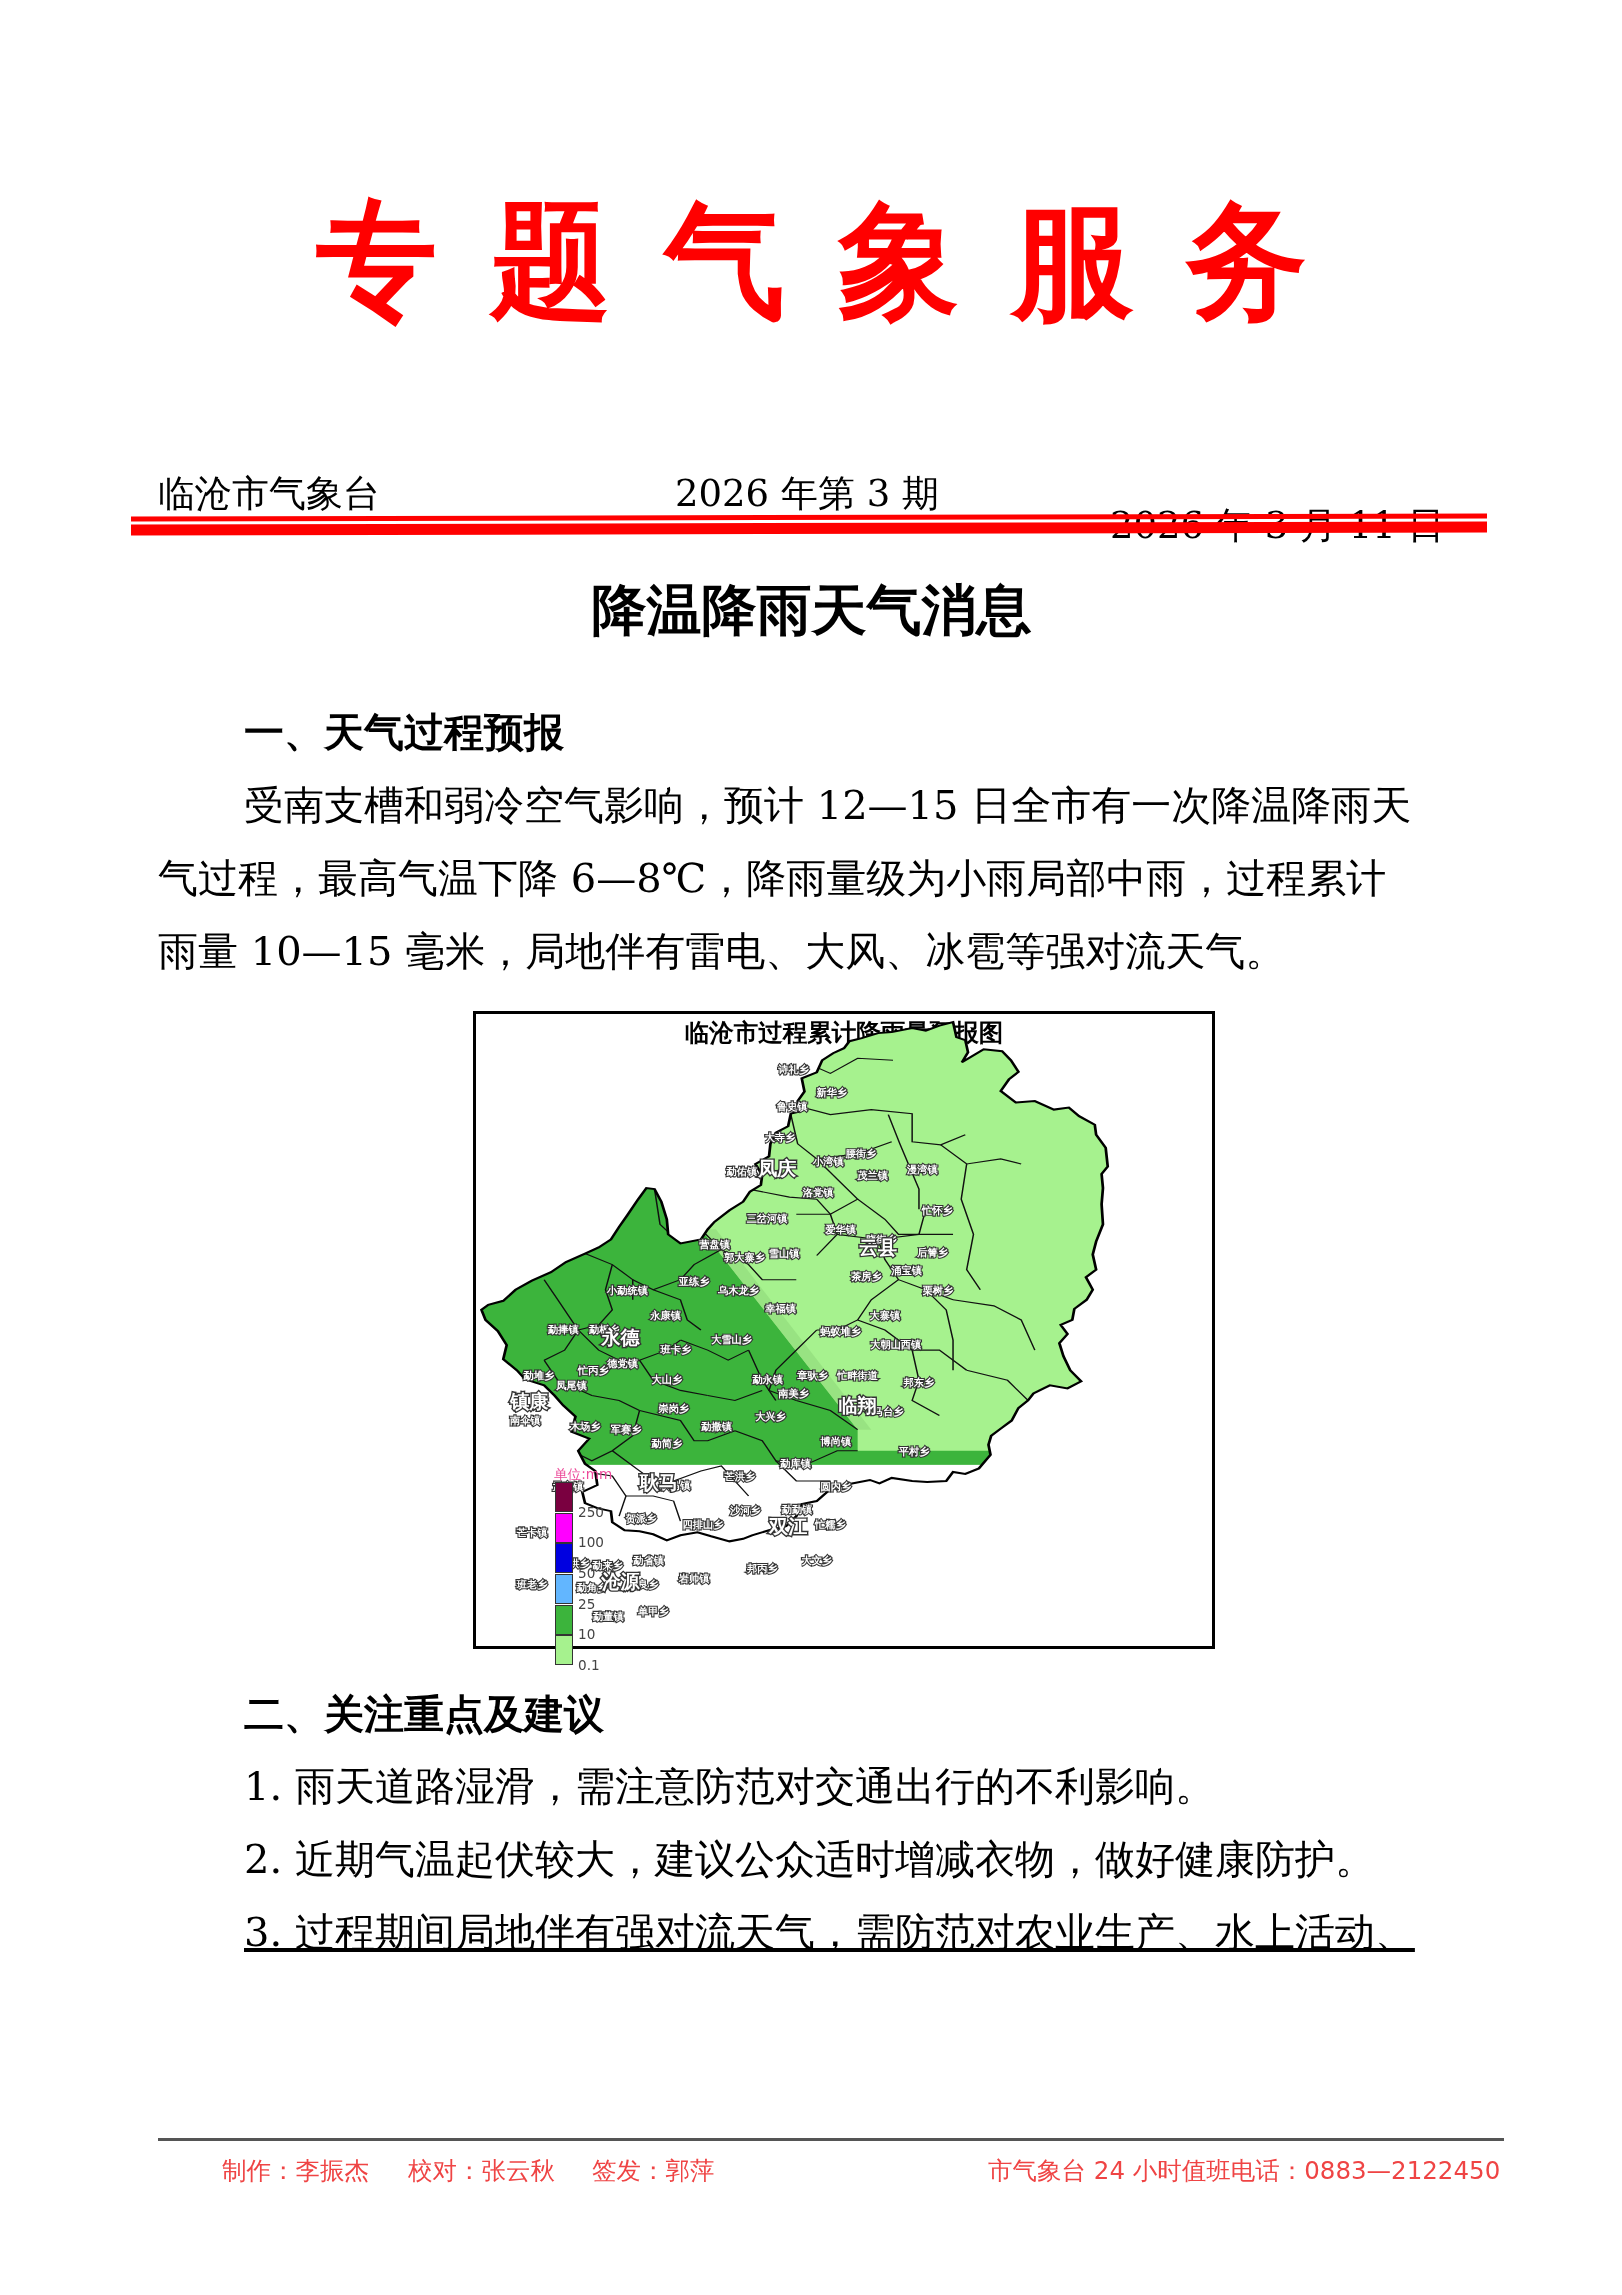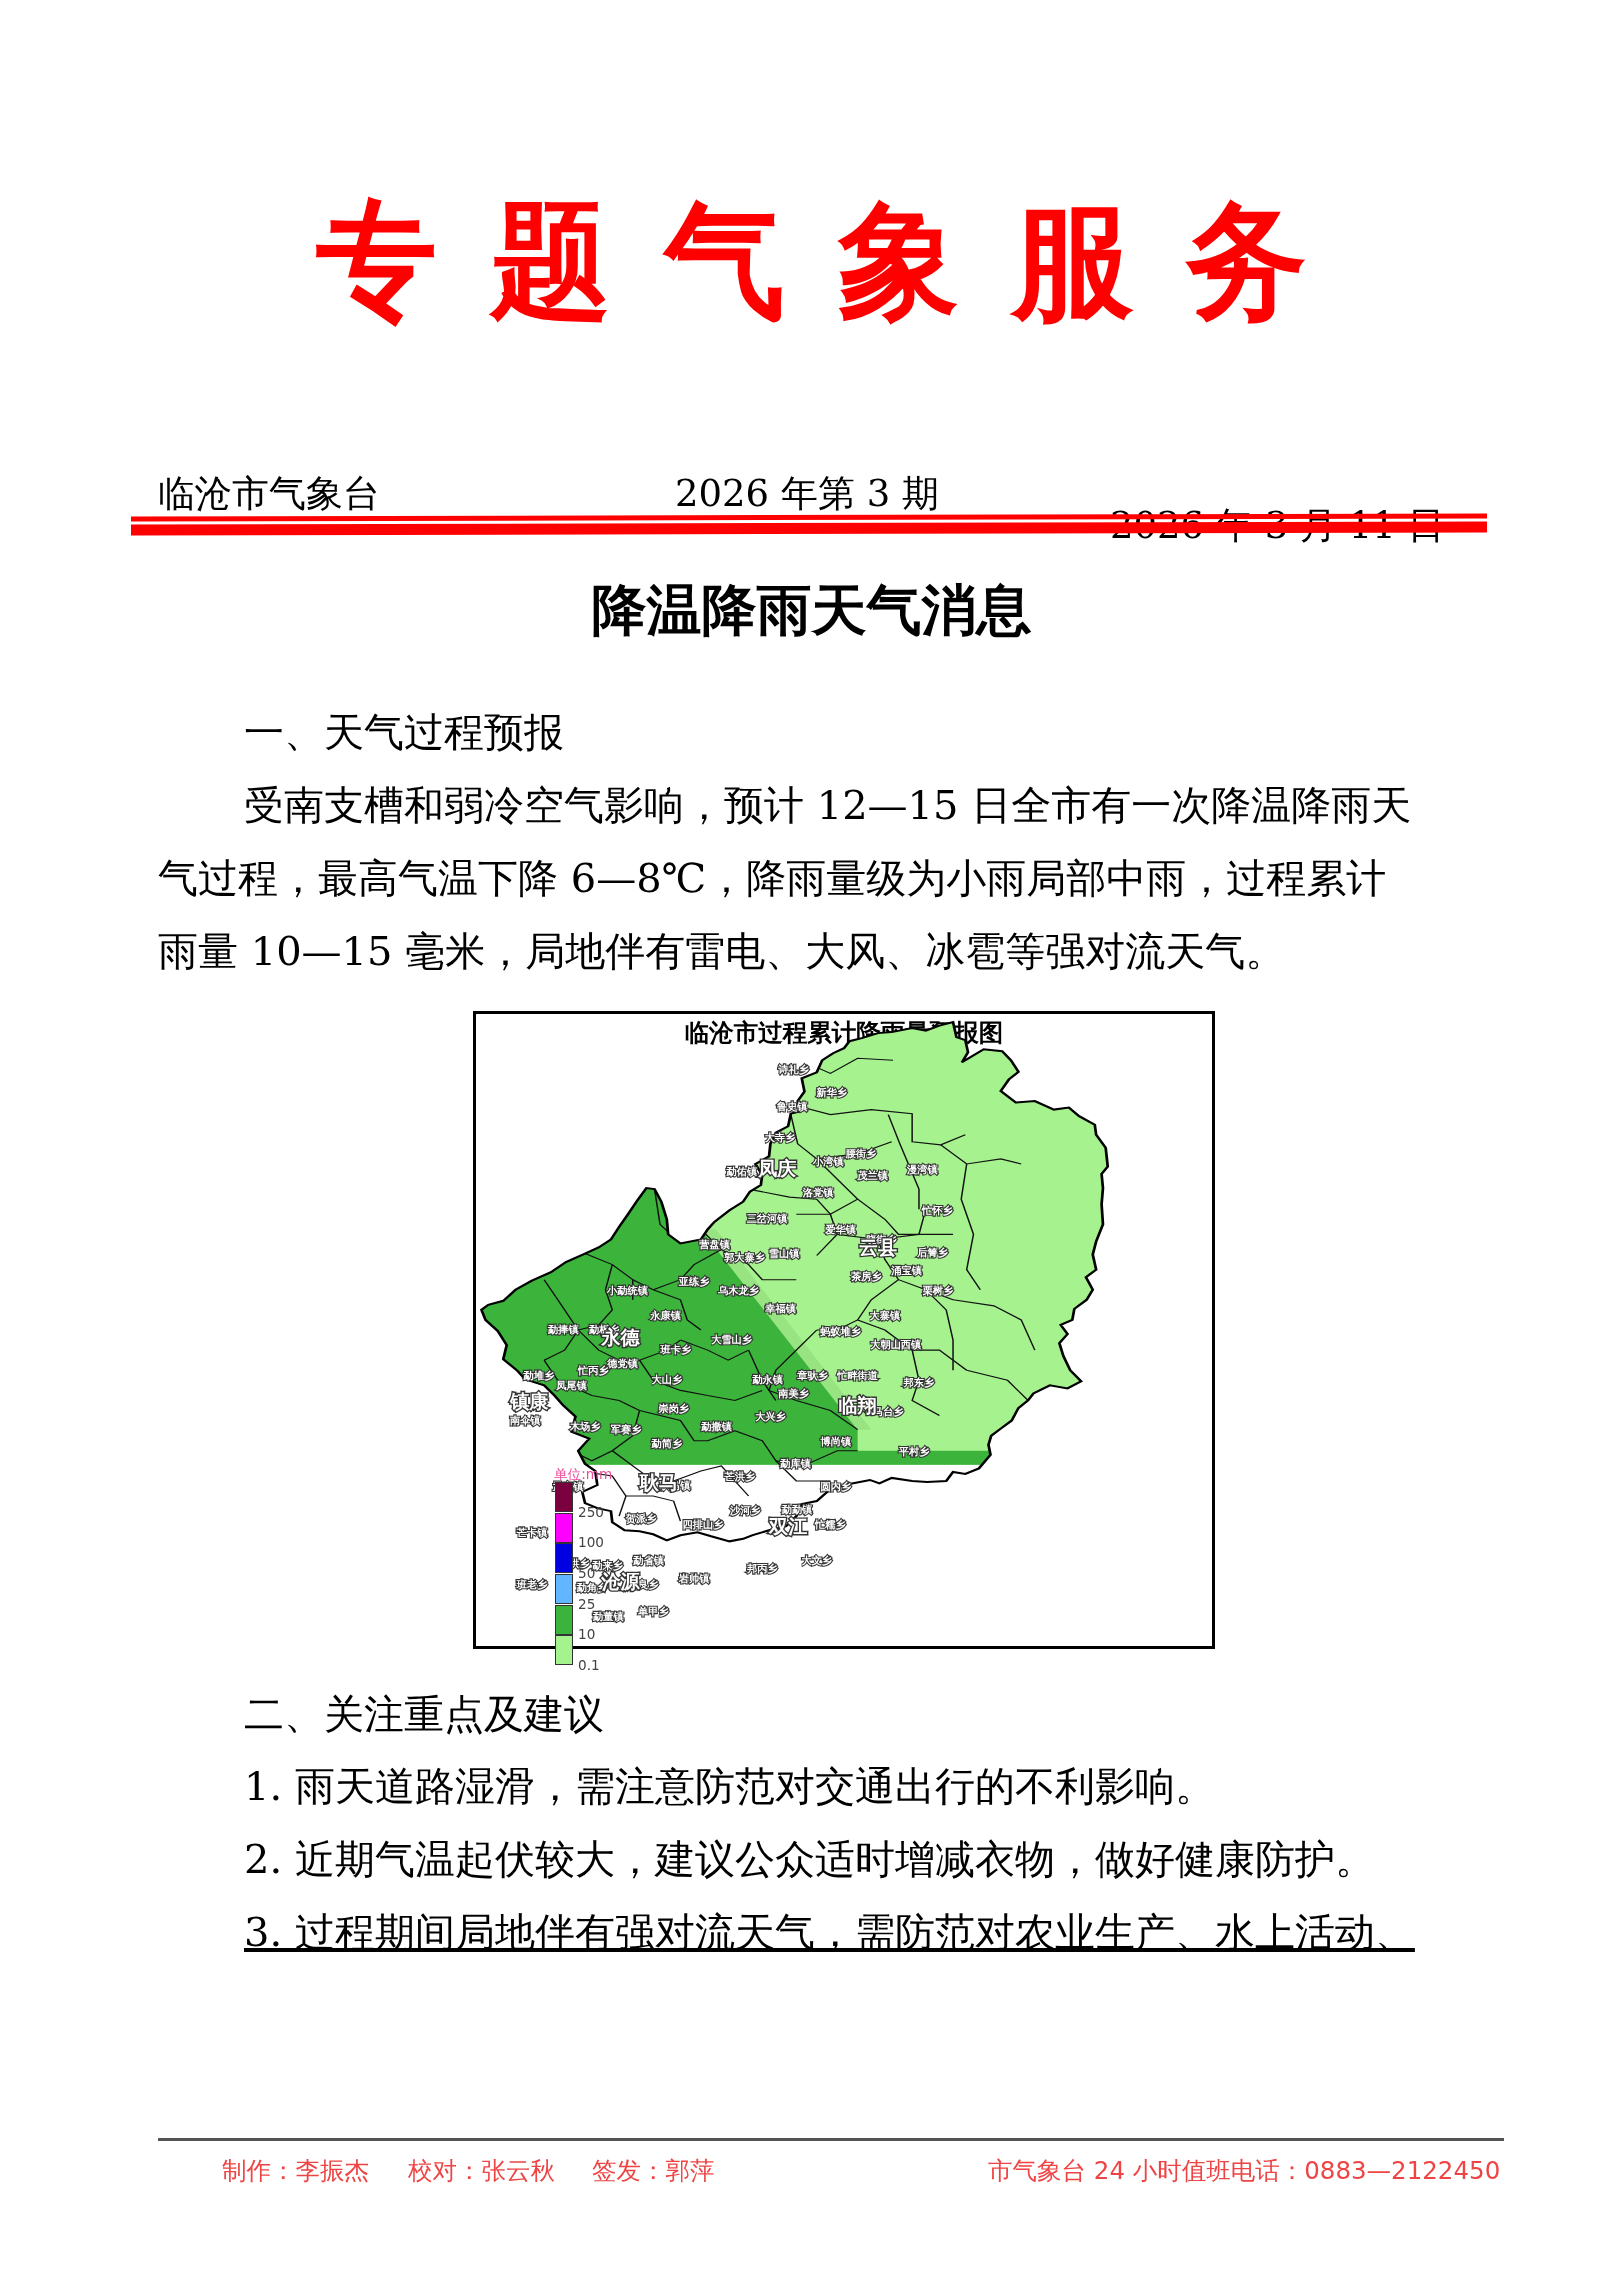--- a/index.html
+++ b/index.html
@@ -3,21 +3,21 @@
 <meta charset="utf-8">
 <style>
   html, body { margin:0; padding:0; background:#ffffff; }
   body { width:1623px; height:2295px; position:relative; overflow:hidden; font-family:"DejaVu Serif","Liberation Serif",serif; color:#000; }
   .abs { position:absolute; }
   .main-title { left:0; width:1623px; top:194px; text-align:center; color:#ff0000; font-family:"DejaVu Sans","Liberation Sans",sans-serif; font-weight:bold; font-size:121px; letter-spacing:53px; text-indent:53px; line-height:136px; transform:scaleY(1.05); }
   .hdr { top:470px; font-size:37px; line-height:48px; font-family:"DejaVu Serif","Liberation Serif",serif;text-align:right; }
   .rule-thin { left:131px; width:1356px; top:515px; height:4.8px; background:#ff0000; transform:rotate(-0.12deg); }
   .rule-thick { left:131px; width:1356px; top:523px; height:11px; background:#ff0000; transform:rotate(-0.12deg); }
   .subtitle { left:0; width:1623px; top:576px; text-align:center; font-size:55px; font-weight:bold; line-height:68px; }
-  .h2 { left:244px; font-size:40px; font-weight:normal; font-family:"DejaVu Sans","Liberation Sans",sans-serif; line-height:55px; }
+  .h2 { left:244px; font-size:40px; font-weight:bold; font-family:"DejaVu Sans","Liberation Sans",sans-serif; line-height:55px; }
   .para { left:158px; width:1322px; font-size:40px; line-height:73px; text-align:justify; }
   .para .line { display:block; white-space:nowrap; }
   .map-box { left:473px; top:1011px; width:736px; height:632px; border:3.4px solid #000; background:#fff; }
   .map-title { left:0; width:736px; top:2.7px; text-align:center; font-size:24.5px; font-weight:bold; line-height:31px; }
   .footer-rule { left:158px; width:1346px; top:2138px; height:2.7px; background:#555; }
   .footer { top:2154px; font-size:24.5px; line-height:34px; font-family:"DejaVu Sans","Liberation Sans",sans-serif; color:#ef4444; }
   svg text { font-family:"DejaVu Sans","Liberation Sans",sans-serif; }
   .town { font-size:15px; fill:#fff; stroke:#333; stroke-width:3.2px; paint-order:stroke; font-weight:bold; }
   .county { font-size:28px; fill:#fff; stroke:#333; stroke-width:4px; paint-order:stroke; font-weight:bold; font-family:"DejaVu Serif","Liberation Serif",serif; }
 </style>

